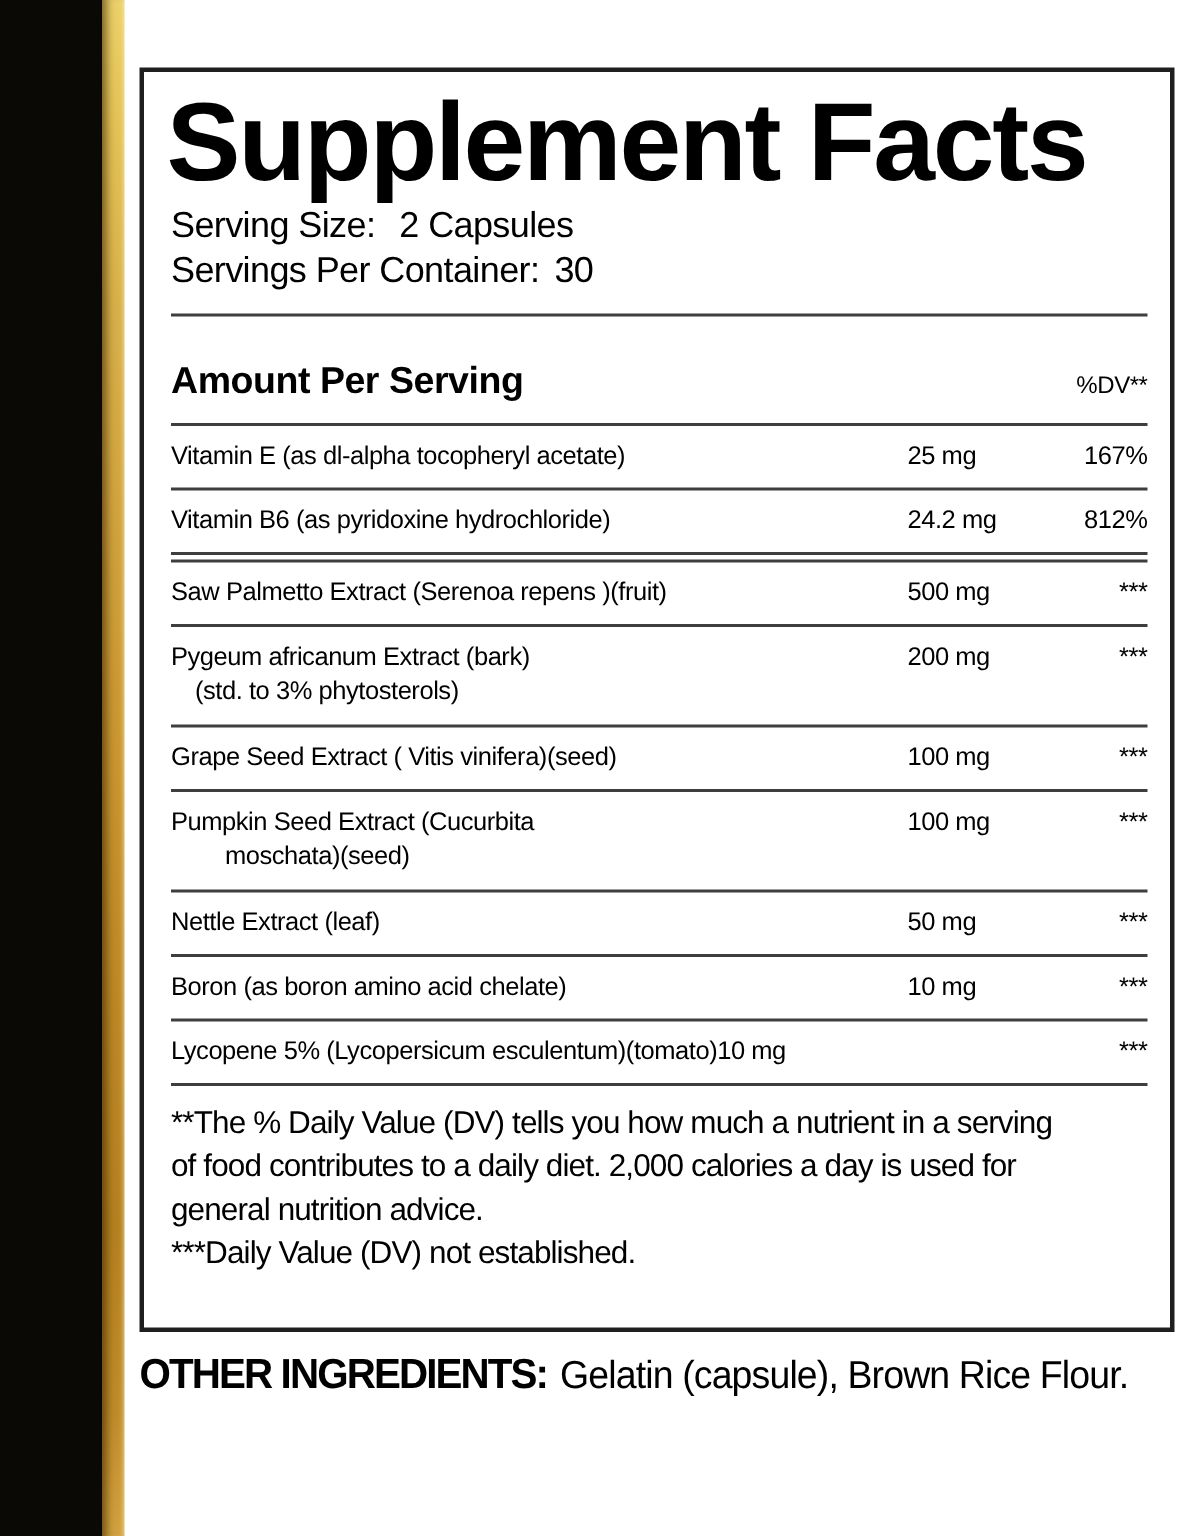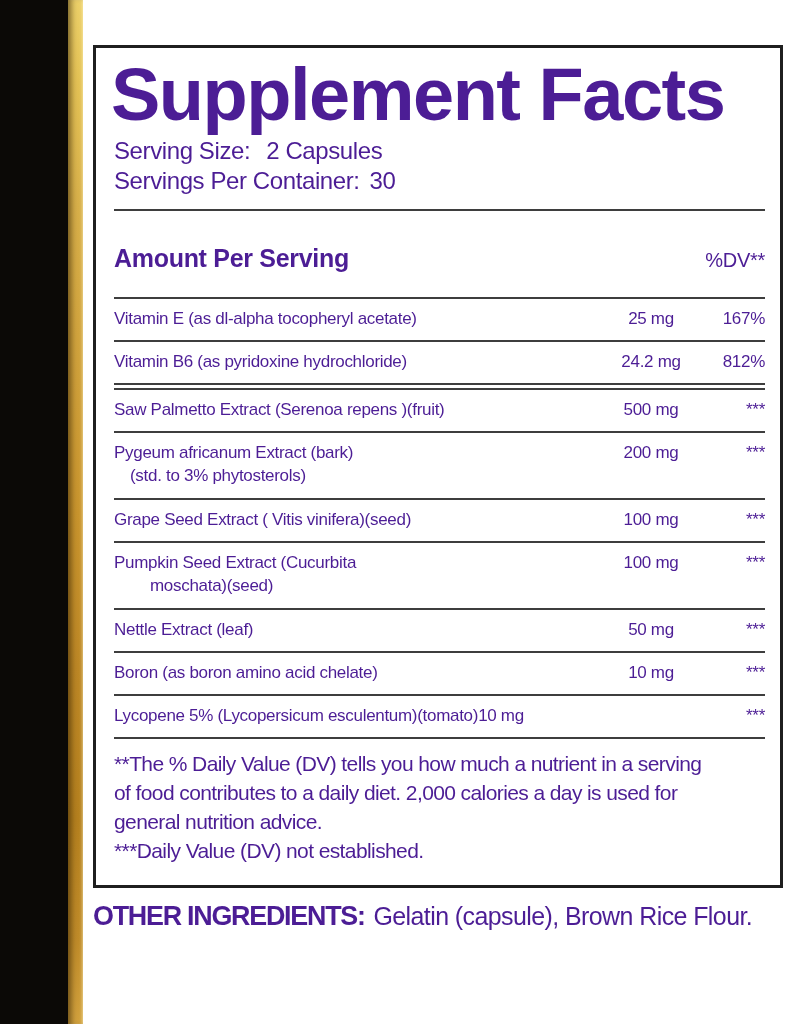--- a/index.html
+++ b/index.html
@@ -1,20 +1,20 @@
 <!DOCTYPE html>
 <html><head>
 <meta charset="utf-8">
 <style>
   html,body{margin:0;padding:0;background:#ffffff;}
   .stage{
     position:relative;width:788px;height:1024px;overflow:hidden;
     background:#ffffff;
     font-family:"Liberation Sans",sans-serif;
-    color:#4c1d95;
+    color:#000000;
   }
   .black-bar{
     position:absolute;left:0;top:0;width:68px;height:1024px;
     background:#0b0906;
   }
   .gold-stripe{
     position:absolute;left:68px;top:0;width:15px;height:1024px;
     background:linear-gradient(180deg,
       #ecd069 0%, #e4c255 8%, #d8b04a 20%, #d0a23c 35%,
       #c9952e 50%, #bd8826 65%, #b5811f 80%, #c08c2a 92%, #d2a23e 100%);
@@ -28,29 +28,29 @@
   }
   .title{
     font-size:74px;font-weight:bold;letter-spacing:-1.5px;
     line-height:1.05;margin:0 0 2px -3px;white-space:nowrap;
   }
   .serving-line{font-size:24px;letter-spacing:-0.4px;line-height:1.28;white-space:nowrap;}
   .sv-val{margin-left:16px;margin-top:27px;}
   .sv-val2{margin-left:10px;}
   .hdr-row{
     display:flex;justify-content:space-between;align-items:baseline;
-    border-top:2px solid #3e3e3e;margin-top:12px;padding:10px 0 24px;
+    border-top:2px solid #3e3e3e;margin-top:12px;padding:10px 0 13px;
   }
   .aps{font-weight:bold;font-size:25px;letter-spacing:-0.3px;}
-  .dvh{font-size:20px;letter-spacing:-0.3px;margin-top:28px;}
+  .dvh{font-size:16px;letter-spacing:-0.3px;margin-top:28px;}
   .row{border-top:2px solid #3e3e3e;padding:10px 0 11px;font-size:17px;letter-spacing:-0.3px;}
   .row.double{border-top:7px double #3e3e3e;}
   .l1{display:flex;align-items:baseline;}
   .nm{flex:1 1 auto;white-space:nowrap;overflow:hidden;}
-  .amt{flex:0 0 auto;min-width:92px;text-align:center;white-space:nowrap;}
+  .amt{flex:0 0 auto;min-width:92px;text-align:left;white-space:nowrap;}
   .dv{flex:0 0 auto;min-width:68px;text-align:right;white-space:nowrap;}
   .row.tight .nm{flex:0 0 auto;}
   .row.tight .amt{min-width:0;text-align:left;}
   .row.tight .dv{margin-left:auto;}
   .nm2{padding-left:16px;line-height:1.3;margin-top:2px;white-space:nowrap;}
   .nm2.md{padding-left:36px;}
   .footnote{border-top:2px solid #3e3e3e;padding-top:11px;}
   .fn-line{font-size:21px;letter-spacing:-0.6px;line-height:1.38;white-space:nowrap;}
   .other-ing{
     position:absolute;left:93px;top:900px;white-space:nowrap;

